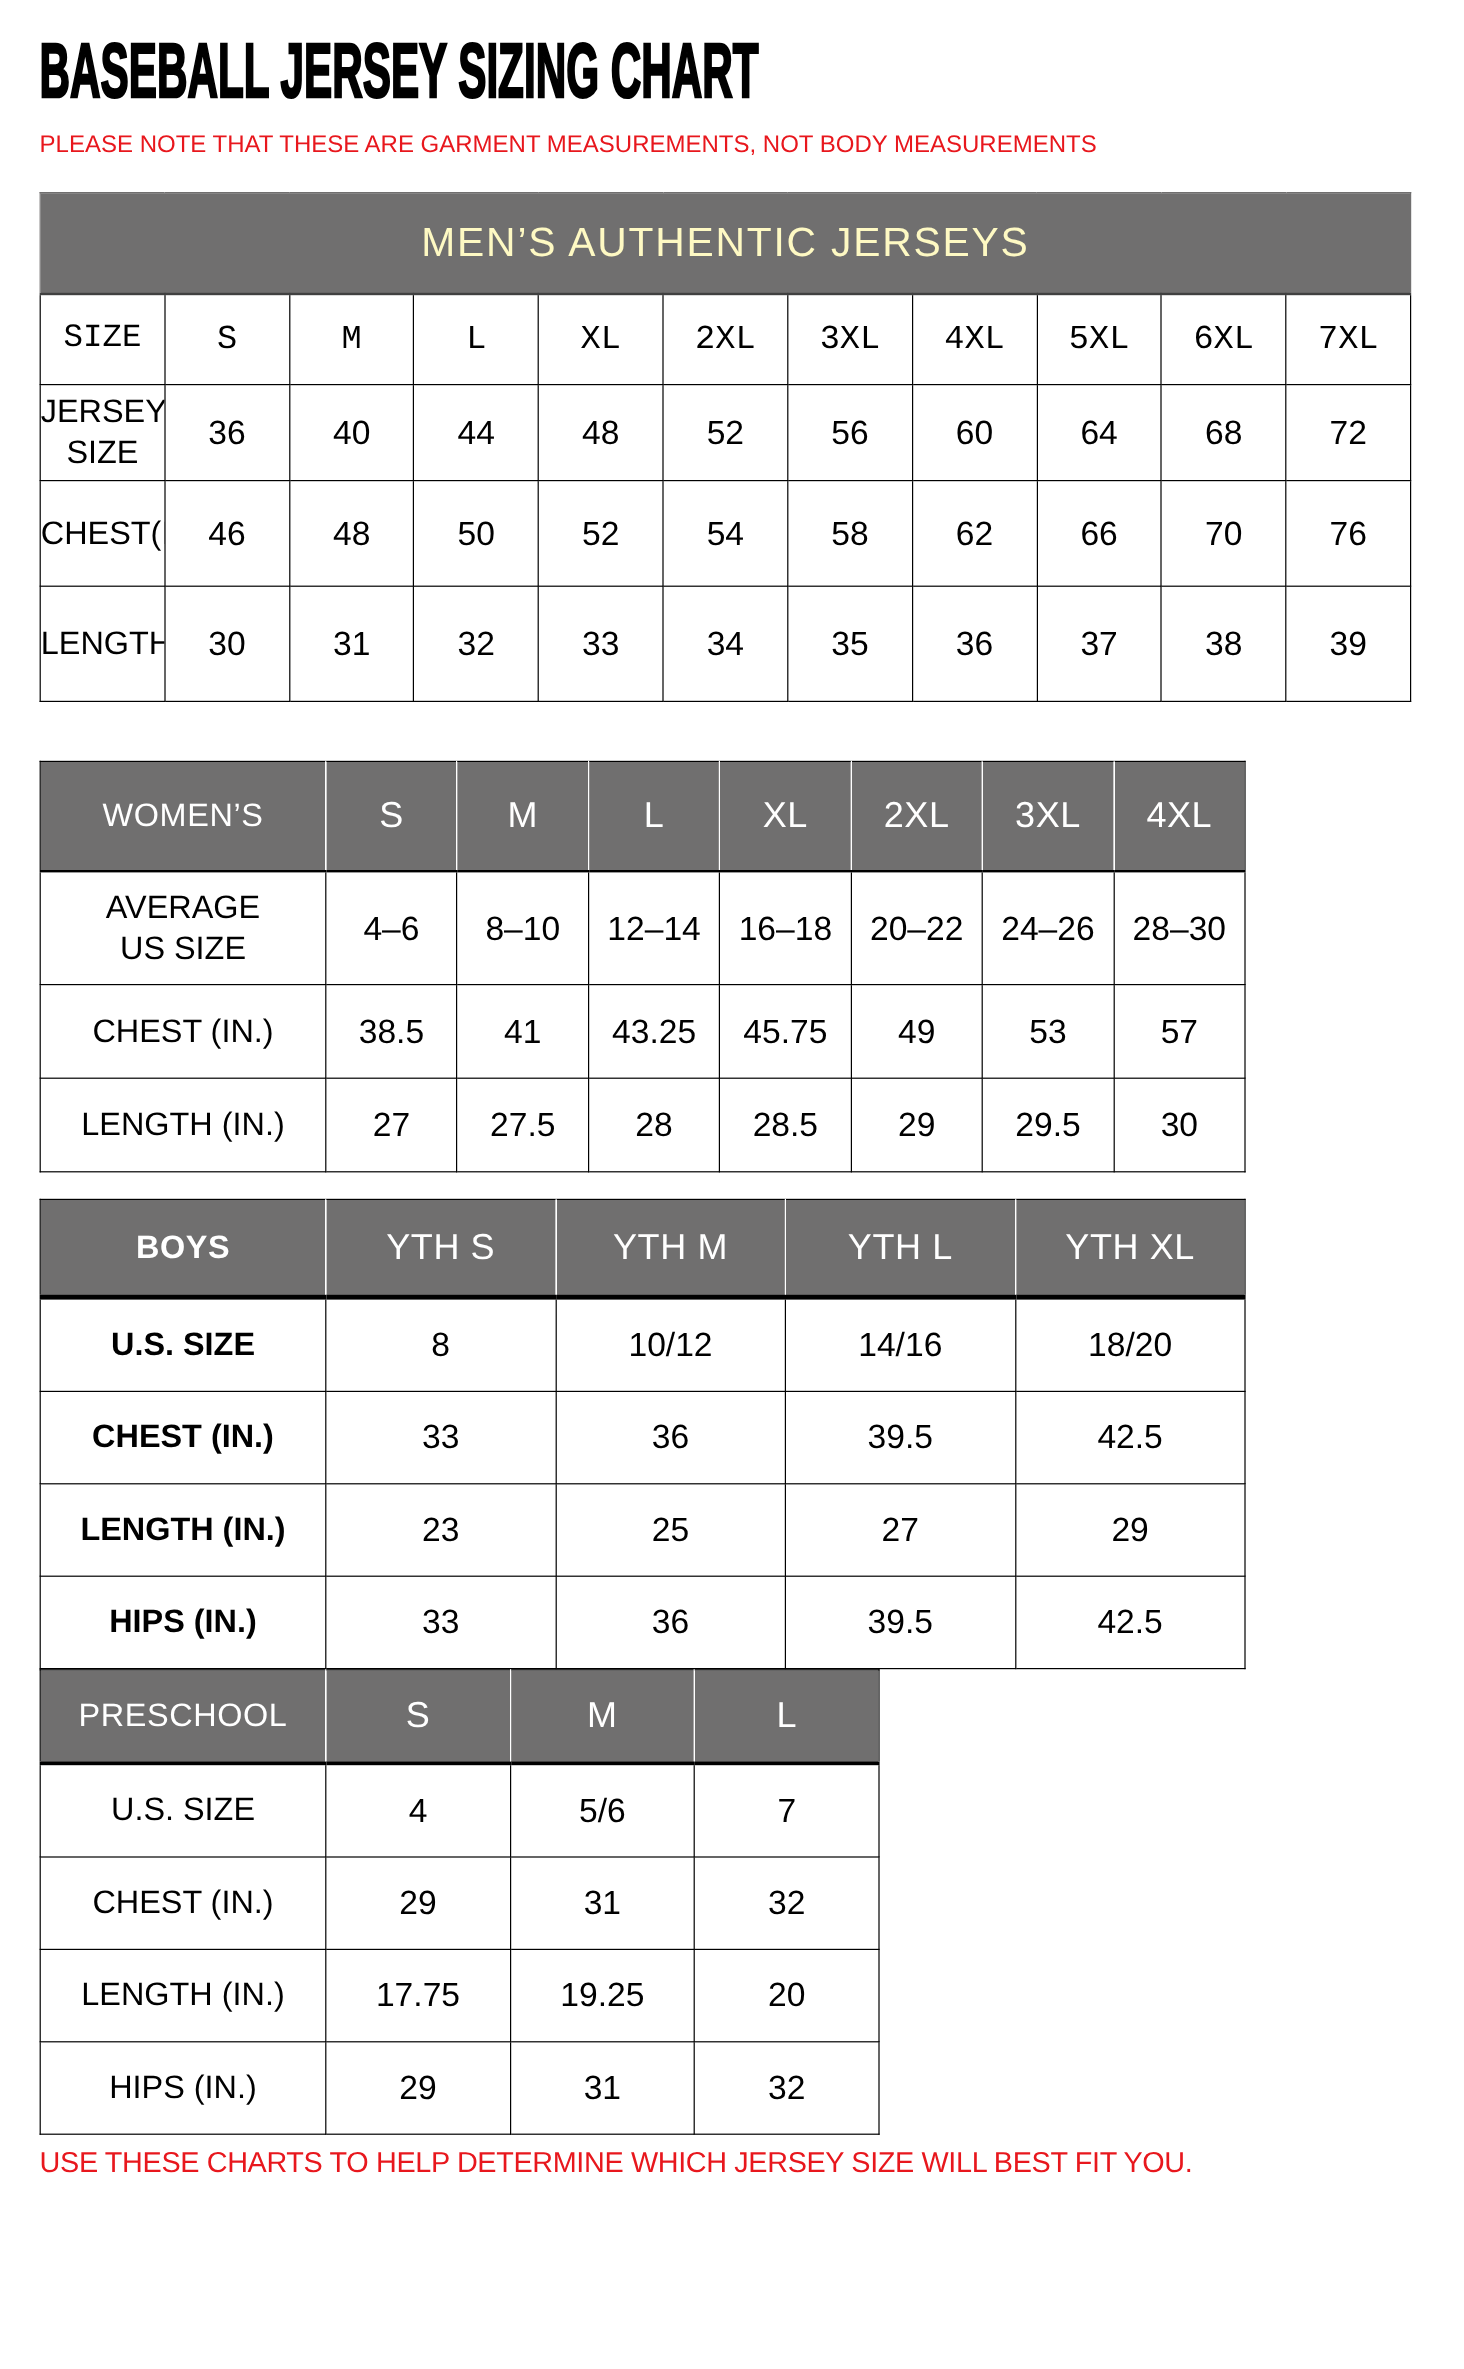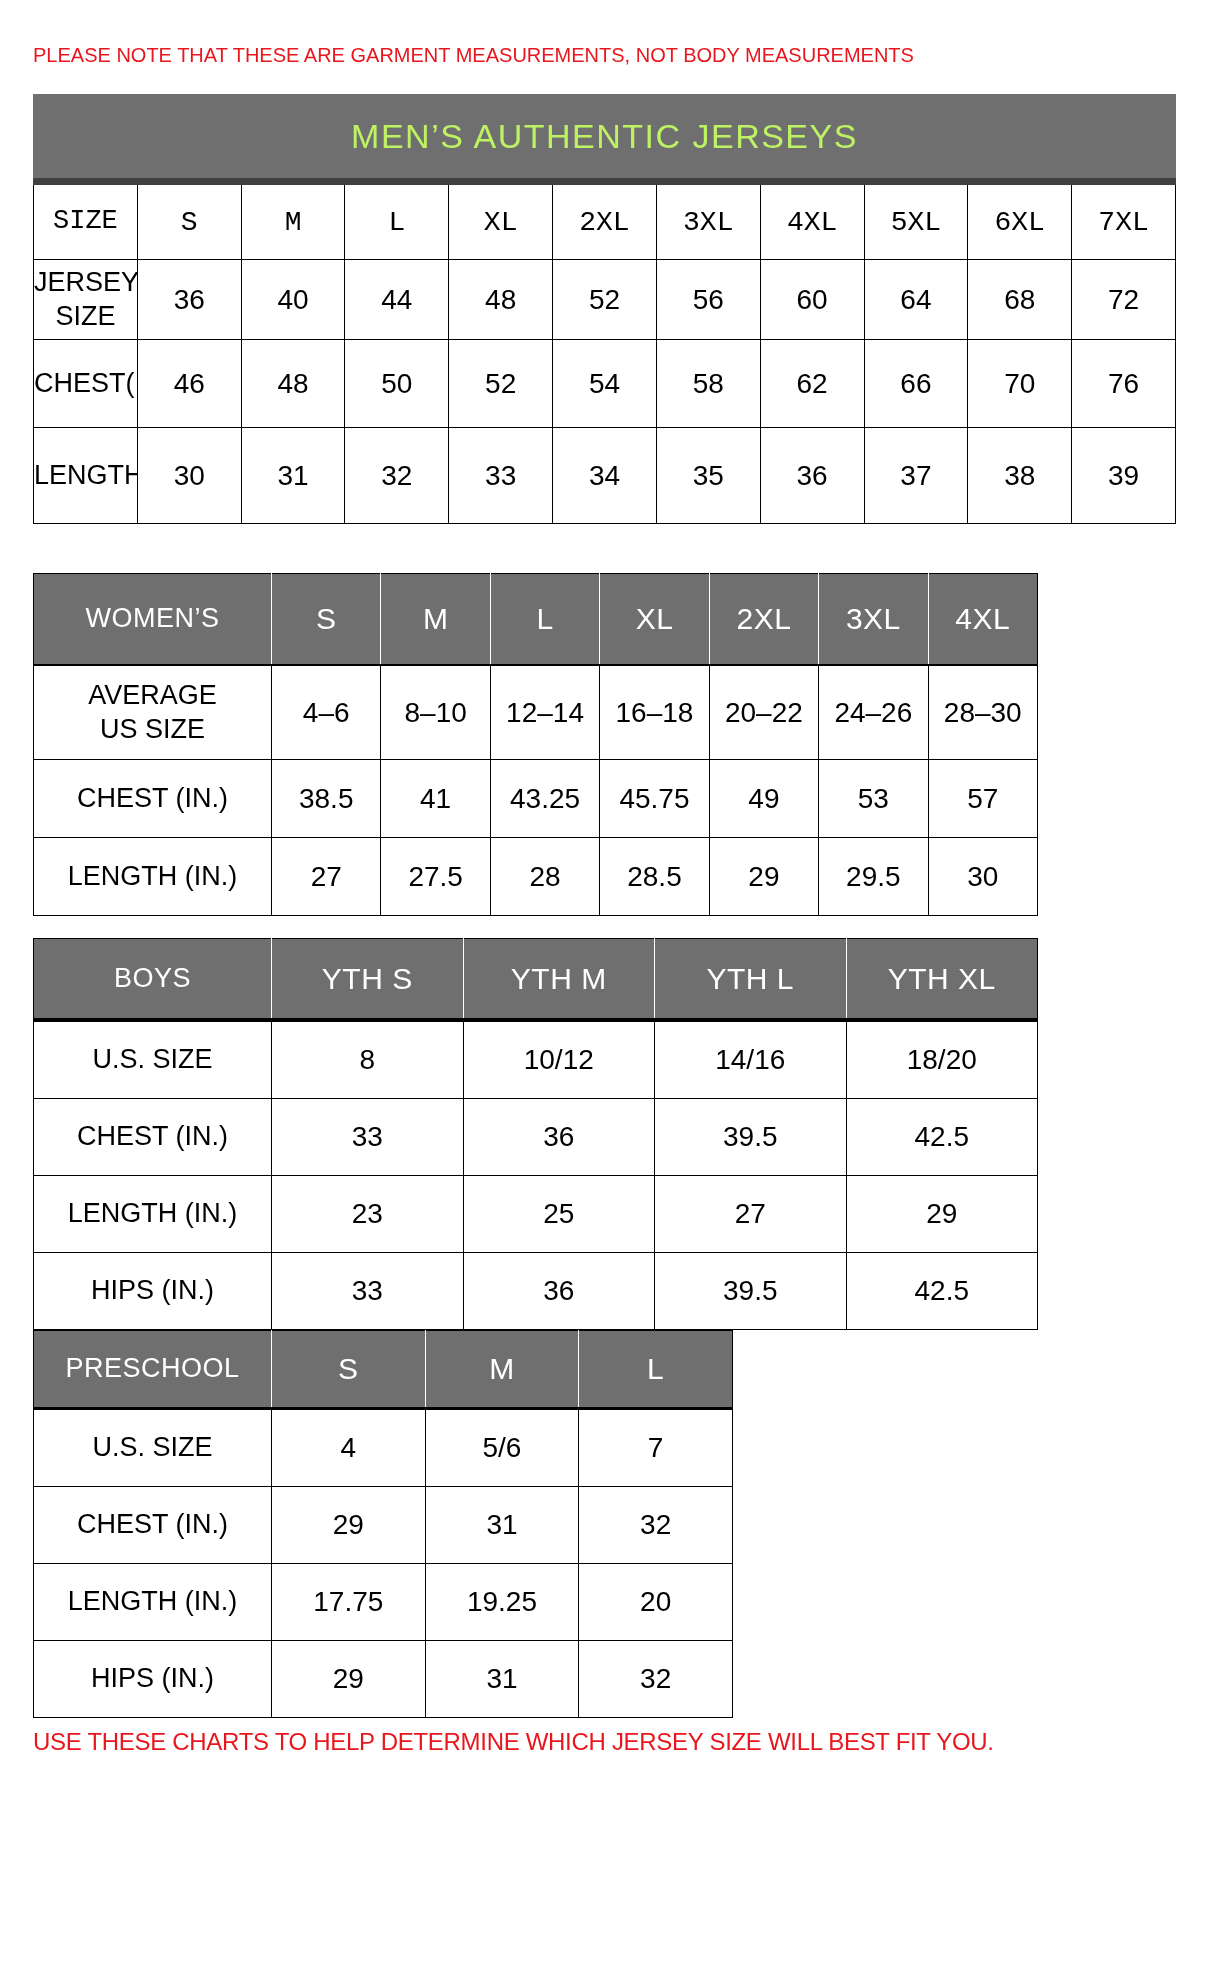--- a/index.html
+++ b/index.html
@@ -43,53 +43,56 @@
   thead th{
     background:var(--gray);color:#fff;font-weight:400;font-size:30px;
     letter-spacing:0.5px;
   }
   .gray-header th:not(:last-child){border-right:1px solid #fff;}
 
   
   .t-mens{width:1143px;margin-top:24px;}
   .t-mens .label{width:230px;}
   .t-mens .title-bar-cell{
-    height:83px;background:var(--gray);color:#bef264;
+    height:83px;background:var(--gray);color:#fef9c3;
     font-size:34px;letter-spacing:1.5px;
-    border:1px solid var(--gray);border-bottom:7px solid #404040;
+    border:1px solid var(--gray);border-bottom:2px solid #404040;
   }
   .t-mens tbody tr:nth-child(1) td{height:74px;font-family:Liberation Mono, monospace;}
   .t-mens tbody tr:nth-child(2) td{height:79px;}
   .t-mens tbody tr:nth-child(3) td{height:87px;}
   .t-mens tbody tr:nth-child(4) td{height:95px;}
 
   
   .t-womens{width:1005px;margin-top:49px;}
   .t-womens .label{width:237px;}
   .t-womens thead th{height:90px;border-bottom:2px solid #000;}
   .t-womens tbody tr:nth-child(1) td{height:93px;}
   .t-womens tbody tr:nth-child(n+2) td{height:77px;}
 
   
   .t-boys{width:1005px;margin-top:22px;}
-  .t-boys .label{width:237px;}
+  .t-boys .label{width:237px;font-weight:bold;}
   .t-boys thead th{height:79px;border-bottom:4px solid #000;}
   .t-boys tbody td{height:76px;}
 
   
   .t-pre{width:700px;}
   .t-pre .label{width:237px;}
   .t-pre thead th{height:76px;border-bottom:3px solid #000;}
   .t-pre tbody td{height:76px;}
 </style>
 </head>
 <body>
 
 <div class="content">
 
+  <div class="page-title">
+    <span class="stretch">BASEBALL JERSEY SIZING CHART</span>
+  </div>
 
   <div class="note">PLEASE NOTE THAT THESE ARE GARMENT MEASUREMENTS, NOT BODY MEASUREMENTS</div>
 
   <table class="t-mens">
       <thead>
         <tr>
           <th class="title-bar-cell" colspan="11">MEN’S AUTHENTIC JERSEYS</th>
         </tr>
       </thead>
       <tbody>

